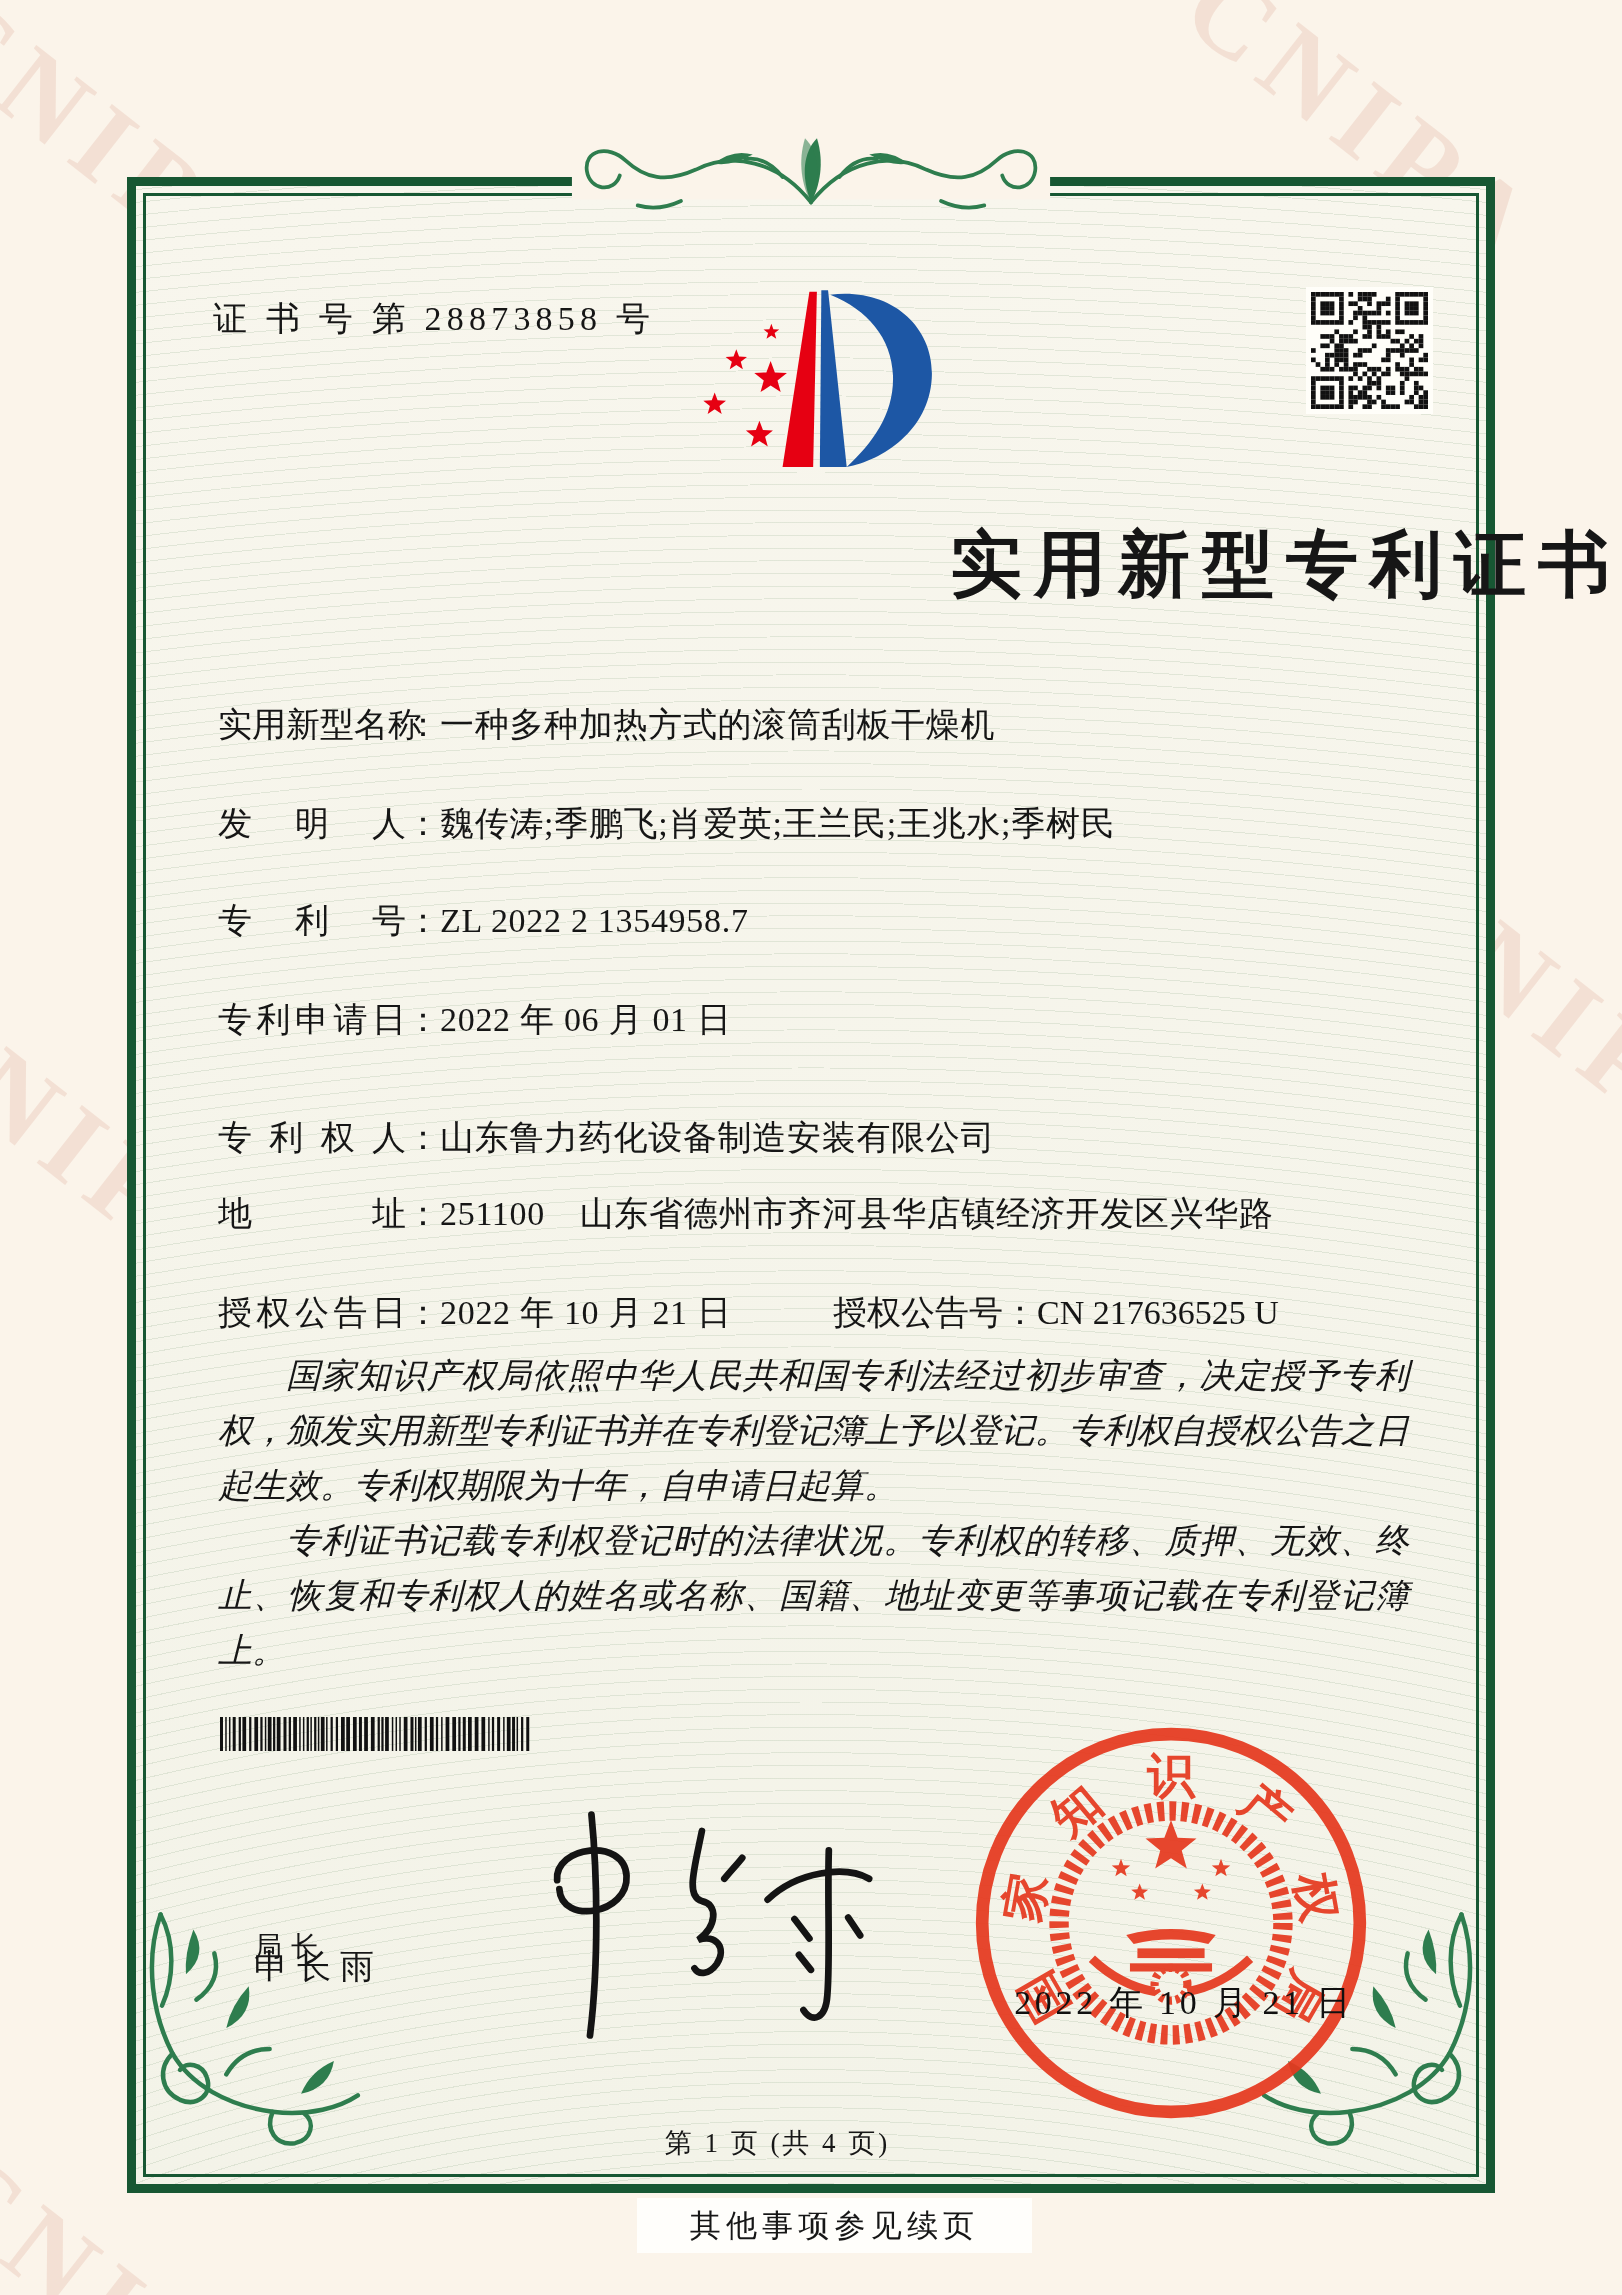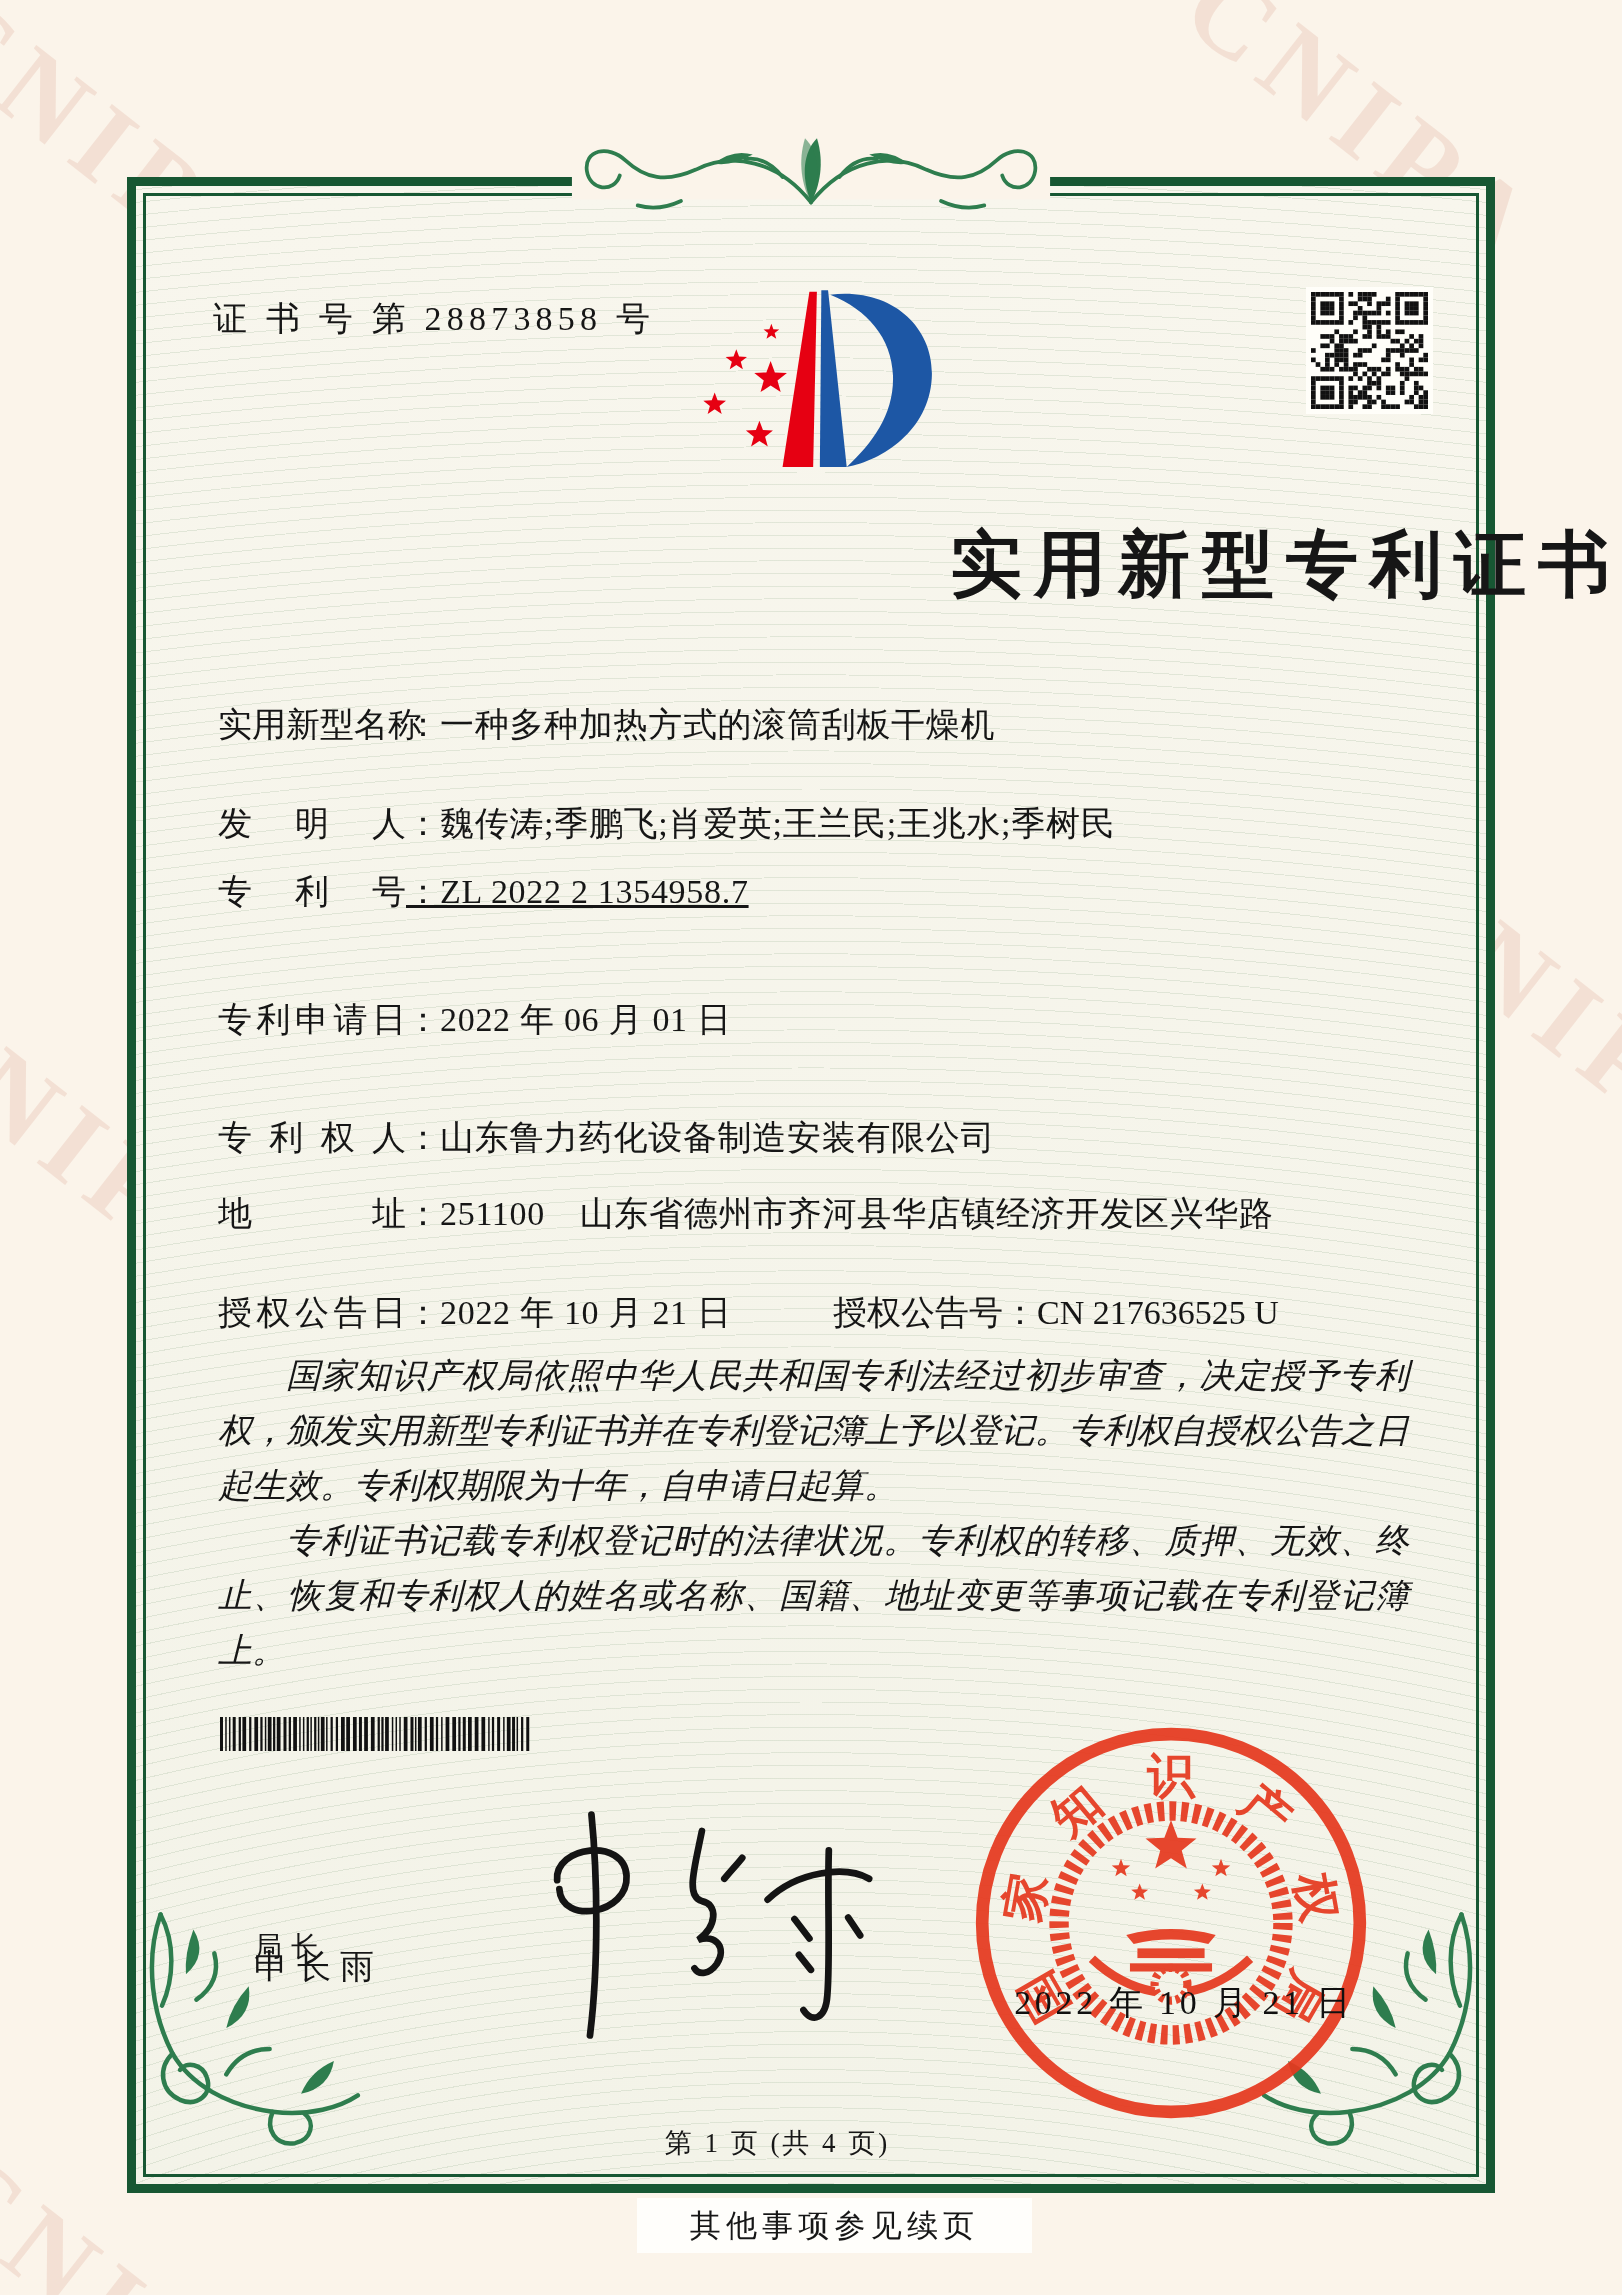--- a/index.html
+++ b/index.html
@@ -443,21 +443,21 @@
   </div>
 
   <div class="title">实用新型专利证书</div>
 
   <div class="row" style="top:702px;">
     <span class="lab">实用新型名称</span><span>：</span><span class="val">一种多种加热方式的滚筒刮板干燥机</span>
   </div>
   <div class="row" style="top:801px;">
     <span class="lab">发明人</span><span>：</span><span class="val">魏传涛;季鹏飞;肖爱英;王兰民;王兆水;季树民</span>
   </div>
-  <div class="row" style="top:869px;text-decoration:underline;">
+  <div class="row" style="top:898px;">
     <span class="lab">专利号</span><span>：</span><span class="val">ZL 2022 2 1354958.7</span>
   </div>
   <div class="row" style="top:997px;">
     <span class="lab">专利申请日</span><span>：</span><span class="val">2022 年 06 月 01 日</span>
   </div>
   <div class="row" style="top:1094px;margin-top:21px;">
     <span class="lab">专利权人</span><span>：</span><span class="val">山东鲁力药化设备制造安装有限公司</span>
   </div>
   <div class="row" style="top:1191px;">
     <span class="lab">地址</span><span>：</span><span class="val">251100　山东省德州市齐河县华店镇经济开发区兴华路</span>

